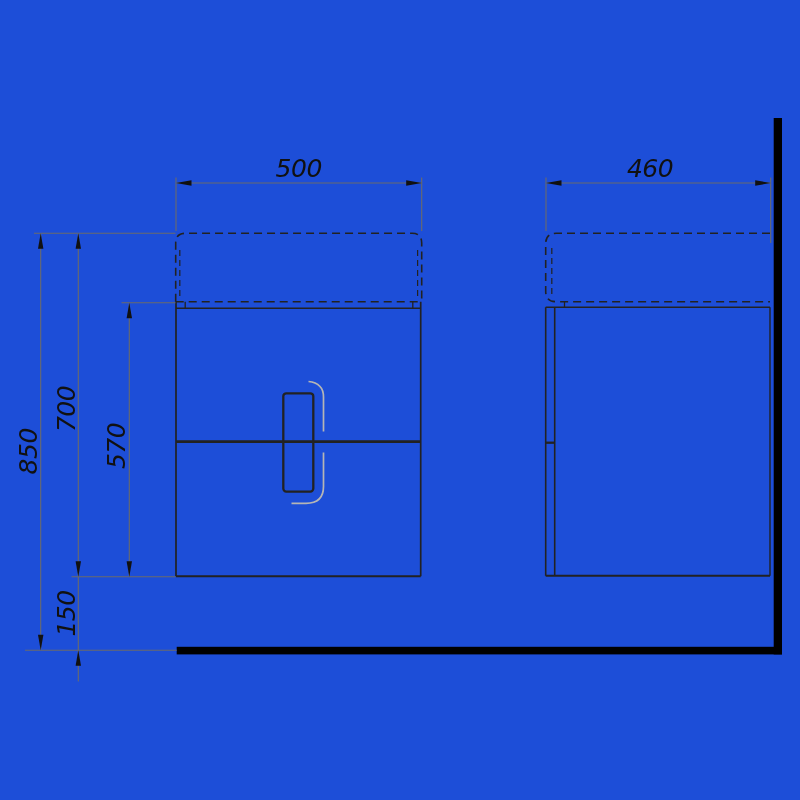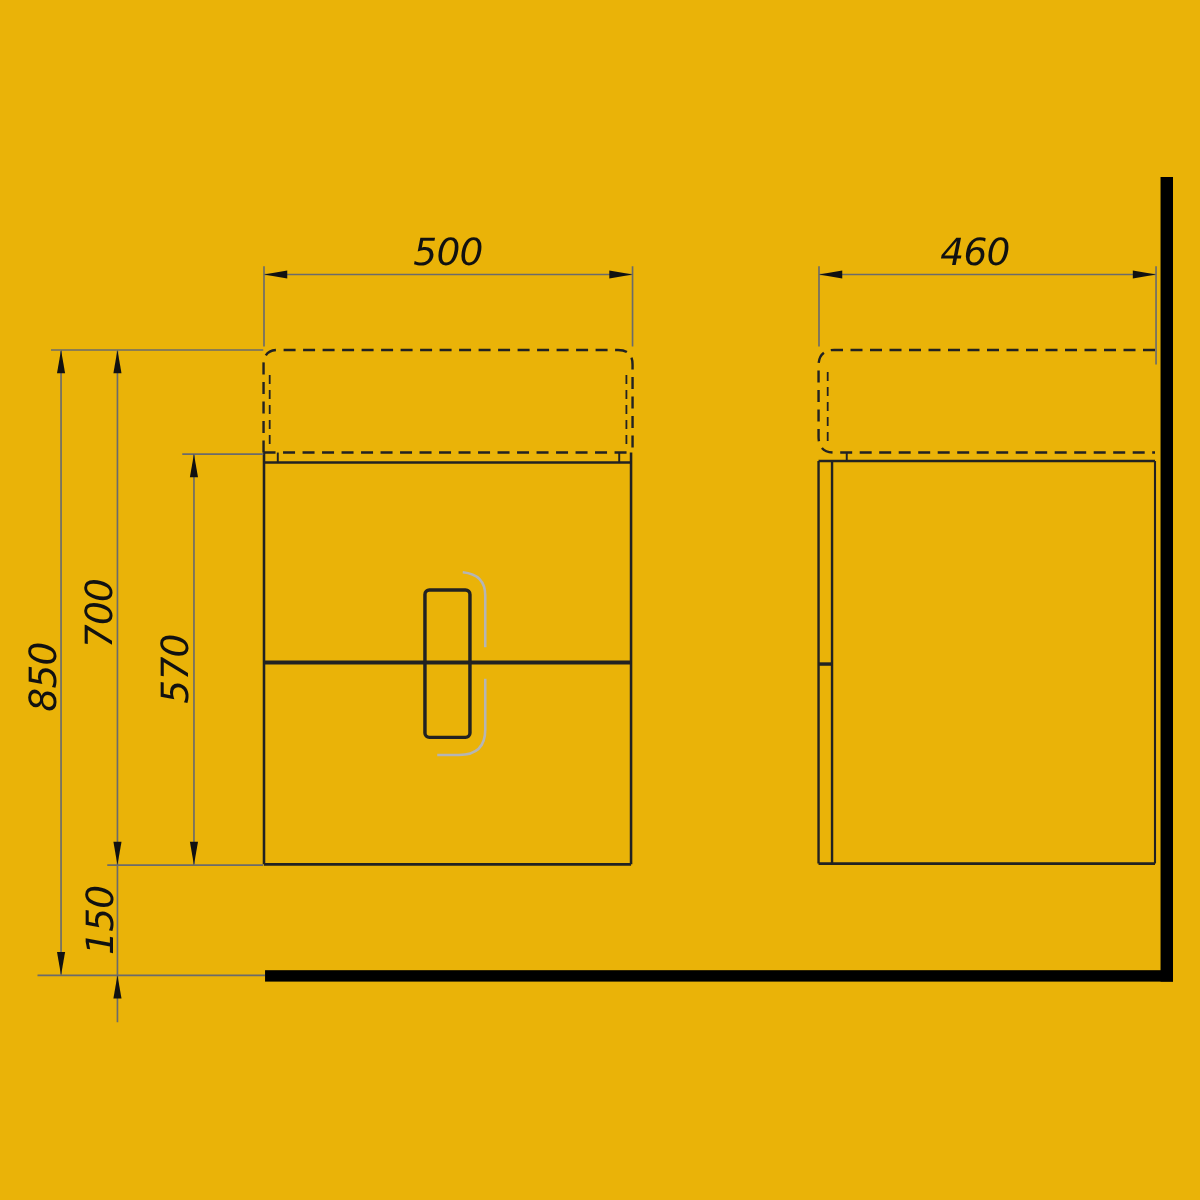--- a/index.html
+++ b/index.html
@@ -1,20 +1,20 @@
 <!DOCTYPE html>
 <html><head>
 <meta charset="utf-8">
 <style>
   html, body { margin: 0; padding: 0; background: #ffffff; }
   .canvas {
     position: relative;
     width: 800px;
     height: 800px;
-    background: #eab308;
+    background: #1d4ed8;
     font-family: "DejaVu Sans", sans-serif;
     overflow: hidden;
   }
   svg { display: block; }
   .dim-text {
     font-family: "DejaVu Sans", sans-serif;
     font-style: italic;
     font-size: 25px;
     letter-spacing: -0.5px;
     fill: #111111;

